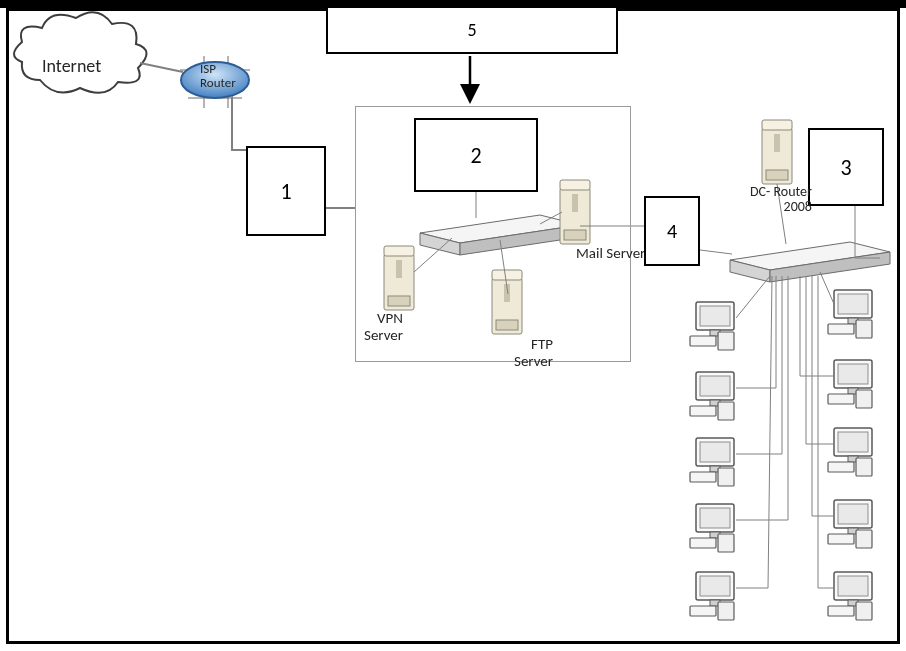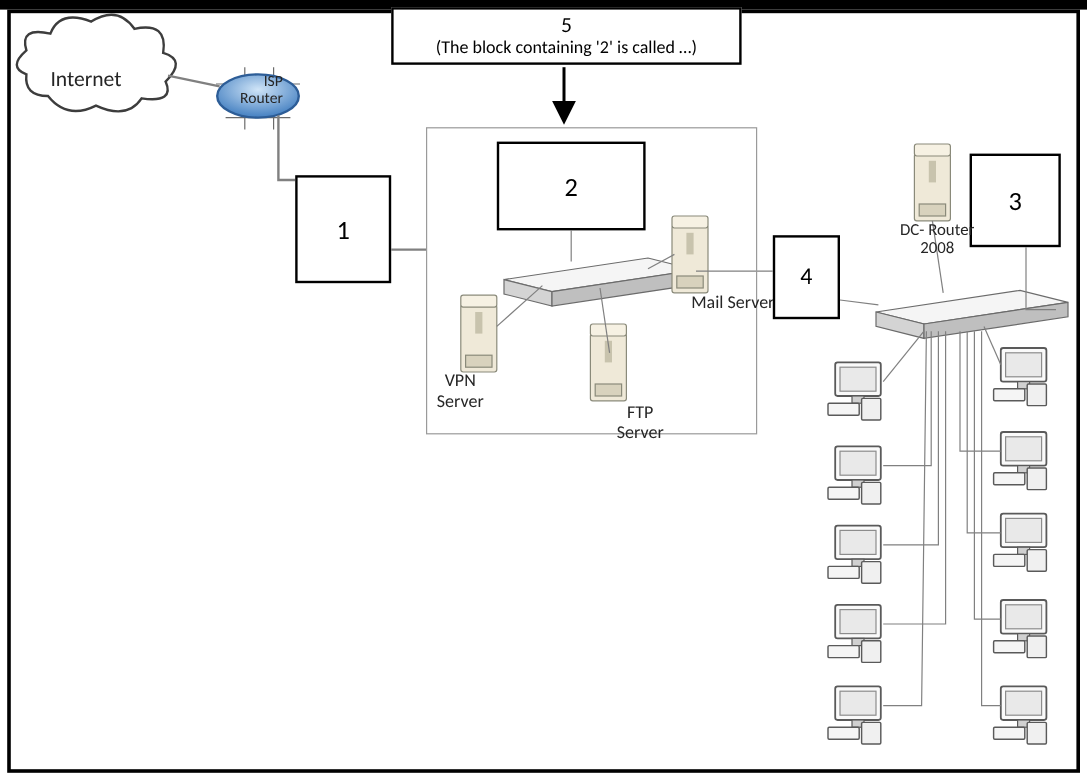--- a/index.html
+++ b/index.html
@@ -1,21 +1,21 @@
 <!DOCTYPE html>
 <html><head>
 <meta charset="utf-8">
 <style>
   html,body{margin:0;padding:0;font-family:Calibri,Arial,sans-serif;color:#000;}
   .stage{position:relative;width:906px;height:651px;background:#fff;}
   .topbar{position:absolute;left:0;top:0;width:906px;height:8px;background:#000;}
   .outer{position:absolute;left:6px;top:8px;width:894px;height:636px;border:3px solid #000;box-sizing:border-box;}
   .abs{position:absolute;}
   .qbox{border:2px solid #000;background:#fff;display:flex;align-items:center;justify-content:center;font-size:22px;box-sizing:border-box;}
-  .lbl{font-size:15px;color:#262626;white-space:nowrap;text-align:center;}
+  .lbl{font-size:15px;color:#262626;white-space:nowrap;text-align:right;}
   .dmzbox{border:1px solid #9a9a9a;box-sizing:border-box;}
 </style>
 </head>
 <body>
 <div class="stage">
 <div class="topbar"></div>
 <div class="outer"></div>
 
 <svg class="abs" style="left:0;top:0" width="906" height="651">
   <defs>
@@ -109,25 +109,24 @@
   <polyline points="800,276 800,376 834,376" fill="none" stroke="#808080"></polyline>
   <polyline points="806,276 806,444 834,444" fill="none" stroke="#808080"></polyline>
   <polyline points="812,276 812,516 834,516" fill="none" stroke="#808080"></polyline>
   <polyline points="818,276 818,588 834,588" fill="none" stroke="#808080"></polyline>
 
   <line x1="470" y1="56" x2="470" y2="100" stroke="#000" stroke-width="2.5" marker-end="url(#arrow)"></line>
 </svg>
 
 <div class="abs qbox" style="left:326px;top:6px;width:292px;height:48px;flex-direction:column;font-size:18px;line-height:1.15">
   <span>5</span>
-  <span style="font-size:15px">(The block containing '2' is called …)</span>
 </div>
 
 <div class="abs lbl" style="left:42px;top:55px;font-size:18px">Internet</div>
-<div class="abs lbl" style="left:200px;top:62px;font-size:13px;text-align:right;line-height:1.1">
+<div class="abs lbl" style="left:200px;top:62px;font-size:13px;text-align:left;line-height:1.1">
   <span>ISP</span><br><span>Router</span>
 </div>
 
 <div class="abs qbox" style="left:246px;top:146px;width:80px;height:90px">
   <span>1</span>
 </div>
 
 <div class="abs dmzbox" style="left:355px;top:106px;width:276px;height:256px"></div>
 
 <div class="abs qbox" style="left:414px;top:118px;width:124px;height:74px">

